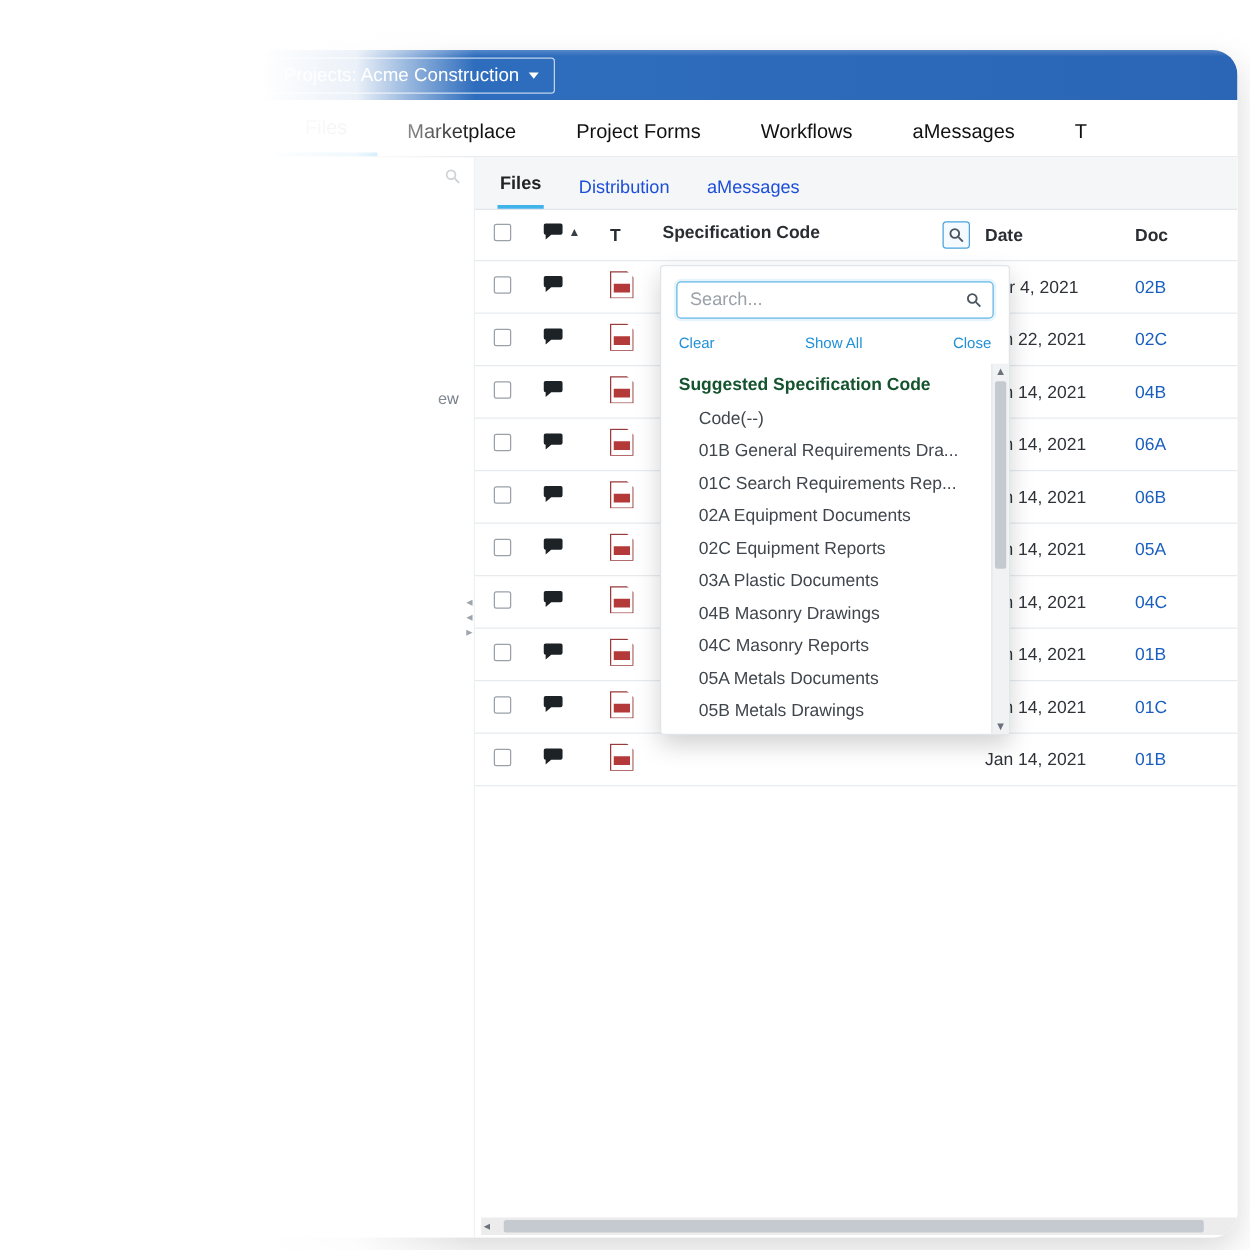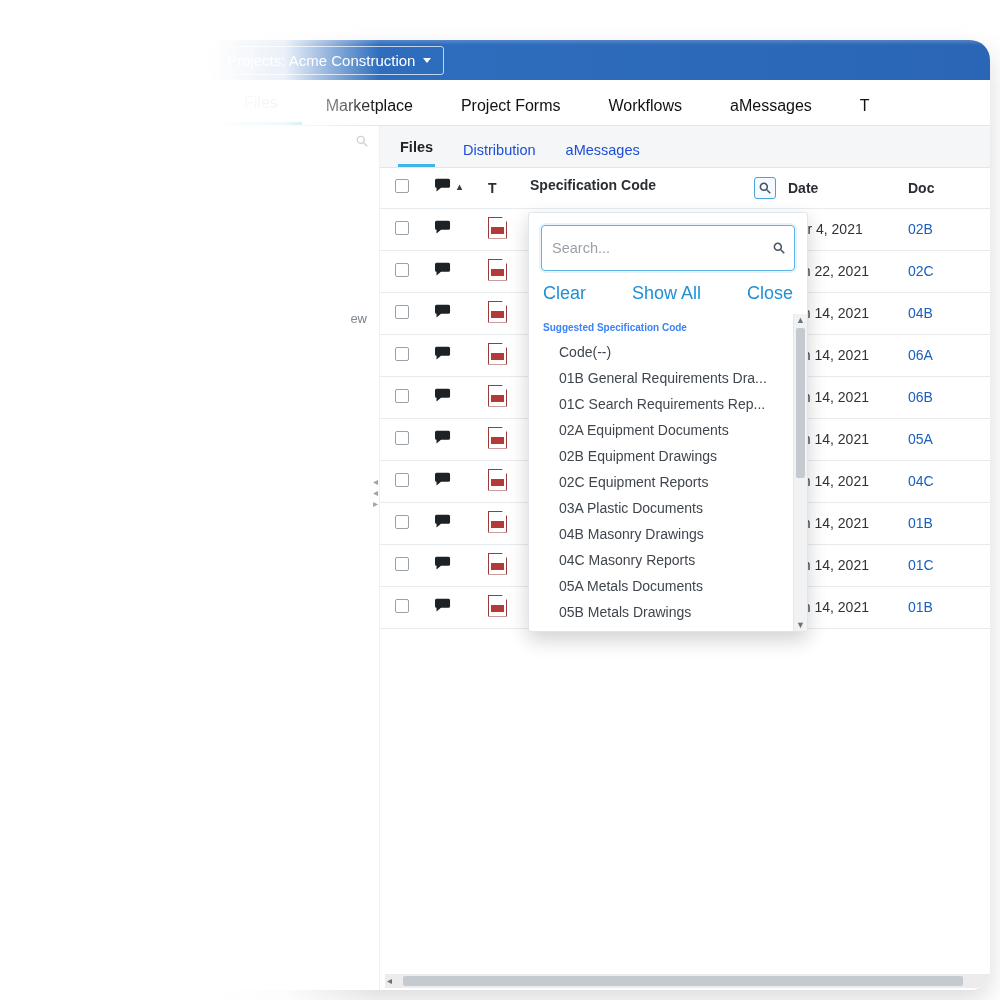--- a/index.html
+++ b/index.html
@@ -101,30 +101,30 @@
 
   .popover {
     position:absolute; left:148px; top:44px; width:280px;
     background:#fff; border:1px solid #dfe5ea; border-radius:3px;
     box-shadow: 0 8px 20px rgba(0,0,0,0.18);
     z-index:30;
     display:flex; flex-direction:column;
   }
   .po-search-row { padding:12px 12px 8px; }
   .po-search {
-    display:flex; align-items:center; border:1px solid #5fb4e6; border-radius:4px; height:46px;
+    display:flex; align-items:center; border:1px solid #5fb4e6; border-radius:4px; height:30px;
     padding:0 8px; box-shadow:0 0 0 2px rgba(95,180,230,0.15);
   }
   .po-search input { flex:1; border:none; outline:none; font-size:14.5px; color:#6e757d; background:transparent; }
   .po-search input::placeholder { color:#9aa1a9; }
-  .po-actions { display:flex; justify-content:space-between; padding:4px 14px 10px; font-size:18px; }
+  .po-actions { display:flex; justify-content:space-between; padding:4px 14px 10px; font-size:12px; }
   .po-actions span { color:#1f90d6; cursor:pointer; }
   .po-body { position:relative; max-height:362px; display:flex; }
   .po-list { flex:1; overflow:hidden; padding:4px 6px 6px 14px; font-size:14px; color:#3e4349; }
-  .po-heading { font-weight:700; color:#3b82f6; padding:4px 0 6px; font-size:10px; }
+  .po-heading { font-weight:700; color:#14532d; padding:4px 0 6px; font-size:14px; }
   .po-item { padding:5px 4px 5px 16px; white-space:nowrap; overflow:hidden; text-overflow:ellipsis; cursor:pointer; font-size:14px; color:#40464d; }
   .po-scroll { width:14px; background:#f0f2f4; position:relative; border-left:1px solid #e4e8ec; }
   .po-scroll .arrow { position:absolute; left:0; right:0; text-align:center; font-size:9px; color:#6b727a; }
   .po-scroll .arrow.up { top:1px; }
   .po-scroll .arrow.dn { bottom:1px; }
   .po-scroll-thumb { position:absolute; left:2px; right:2px; top:14px; height:150px; background:#c5cad0; border-radius:2px; }
 
   .bottom-scroll {
     position:absolute; left:5px; right:0; bottom:2px; height:14px;
     background:#ececec;
@@ -335,21 +335,20 @@
               <span>Show All</span>
               <span>Close</span>
             </div>
             <div class="po-body">
               <div class="po-list" id="po-list">
                 <div class="po-heading">Suggested Specification Code</div>
               <div class="po-item">Code(--)</div>
                   <div class="po-item">01B General Requirements Dra...</div>
                   <div class="po-item">01C Search Requirements Rep...</div>
                   <div class="po-item">02A Equipment Documents</div>
-                  <div class="po-item">02B Equipment Drawings</div>
                   <div class="po-item">02C Equipment Reports</div>
                   <div class="po-item">03A Plastic Documents</div>
                   <div class="po-item">04B Masonry Drawings</div>
                   <div class="po-item">04C Masonry Reports</div>
                   <div class="po-item">05A Metals Documents</div>
                   <div class="po-item">05B Metals Drawings</div>
                 </div>
               <div class="po-scroll">
                 <span class="arrow up">▲</span>
                 <div class="po-scroll-thumb"></div>

